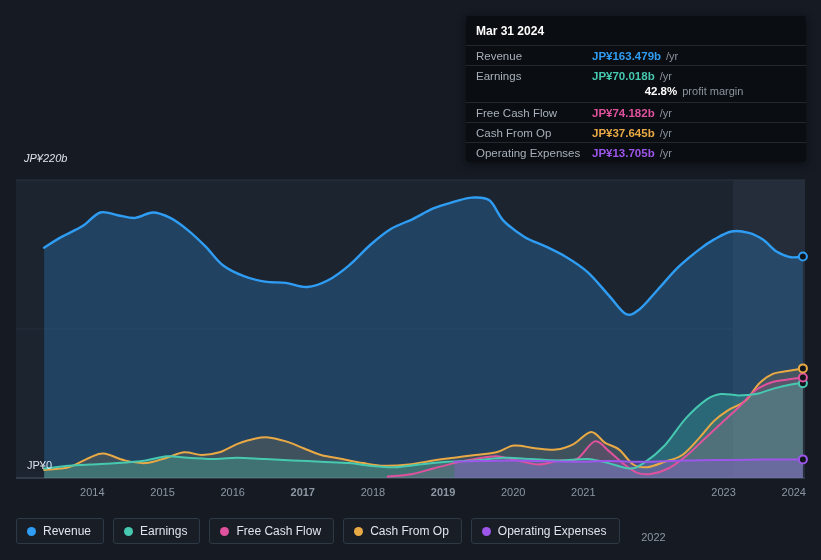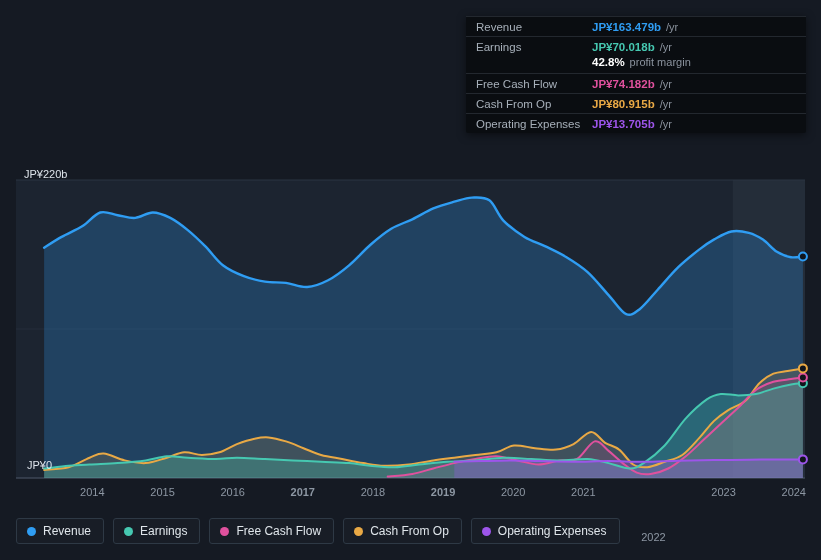--- a/index.html
+++ b/index.html
@@ -1,25 +1,25 @@
 <!DOCTYPE html>
 <html><head>
 <meta charset="utf-8">
 <style>
   html,body{margin:0;padding:0;background:#10151c;}
   .screen{position:relative;width:821px;height:560px;background:#151a23;font-family:"Liberation Sans",sans-serif;overflow:hidden;}
   #chart-svg{position:absolute;left:0;top:0;display:block;}
   .y-label{position:absolute;color:#dde3ea;font-size:11px;}
-  .y-label.top{left:24px;top:168px;}
+  .y-label.top{left:24px;top:152px;font-style:italic;}
   .y-label.bottom{left:27px;top:459px;}
   .x-label{position:absolute;top:486px;width:44px;margin-left:-22px;text-align:right;color:#8d97a3;font-size:11px;}
   .tooltip{position:absolute;left:466px;top:16px;width:340px;background:#0a0d11;color:#fff;font-size:11.5px;border-radius:2px;box-shadow:0 2px 8px rgba(0,0,0,.5);}
   .tt-title{font-weight:bold;font-size:12px;padding:8px 10px 7px;}
   .tt-row{display:flex;align-items:baseline;padding:4px 10px 3px;border-top:1px solid #23282f;}
-  .tt-row.no-border{border-top:none;padding-top:0;padding-bottom:5px;}
+  .tt-row.no-border{border-top:none;padding-top:0;padding-bottom:5px;justify-content:center;}
   .tt-label{width:116px;flex:none;color:#a7b0ba;}
   .tt-value{font-weight:bold;}
   .tt-suffix{color:#8b939e;margin-left:5px;font-size:11px;}
   .legend{position:absolute;left:16px;top:518px;display:flex;gap:9px;}
   .legend-item{display:flex;align-items:center;gap:7px;border:1px solid #2e3945;border-radius:3px;padding:5px 12px 5px 10px;background:rgba(255,255,255,0.015);color:#dfe5ea;font-size:12px;cursor:pointer;white-space:nowrap;}
   .legend-dot{width:9px;height:9px;border-radius:50%;flex:none;}
 </style>
 </head>
 <body>
 
@@ -58,20 +58,21 @@
       <div class="x-label" style="left: 363.2px;">2018</div>
       <div class="x-label" style="left: 433.3px; font-weight: bold;">2019</div>
       <div class="x-label" style="left: 503.4px;">2020</div>
       <div class="x-label" style="left: 573.6px;">2021</div>
       <div class="x-label" style="left: 643.7px; margin-top: 45px;">2022</div>
       <div class="x-label" style="left: 713.8px;">2023</div>
       <div class="x-label" style="left: 784px;">2024</div>
     </div>
 
   <div class="tooltip">
+    <div class="tt-title">Mar 31 2024</div>
 
     <div class="tt-row">
       <span class="tt-label">Revenue</span>
       <span class="tt-value" style="color: rgb(47, 157, 243);">JP¥163.479b</span>
       <span class="tt-suffix">/yr</span>
     </div>
 
     <div class="tt-row">
       <span class="tt-label">Earnings</span>
       <span class="tt-value" style="color: rgb(70, 200, 177);">JP¥70.018b</span>
@@ -85,21 +86,21 @@
     </div>
 
     <div class="tt-row">
       <span class="tt-label">Free Cash Flow</span>
       <span class="tt-value" style="color: rgb(224, 81, 158);">JP¥74.182b</span>
       <span class="tt-suffix">/yr</span>
     </div>
 
     <div class="tt-row">
       <span class="tt-label">Cash From Op</span>
-      <span class="tt-value" style="color: rgb(233, 169, 69);">JP¥80.915b</span>
+      <span class="tt-value" style="color: rgb(233, 169, 69);">JP¥37.645b</span>
       <span class="tt-suffix">/yr</span>
     </div>
 
     <div class="tt-row">
       <span class="tt-label">Operating Expenses</span>
       <span class="tt-value" style="color: rgb(157, 85, 234);">JP¥13.705b</span>
       <span class="tt-suffix">/yr</span>
     </div>
   </div>
 

